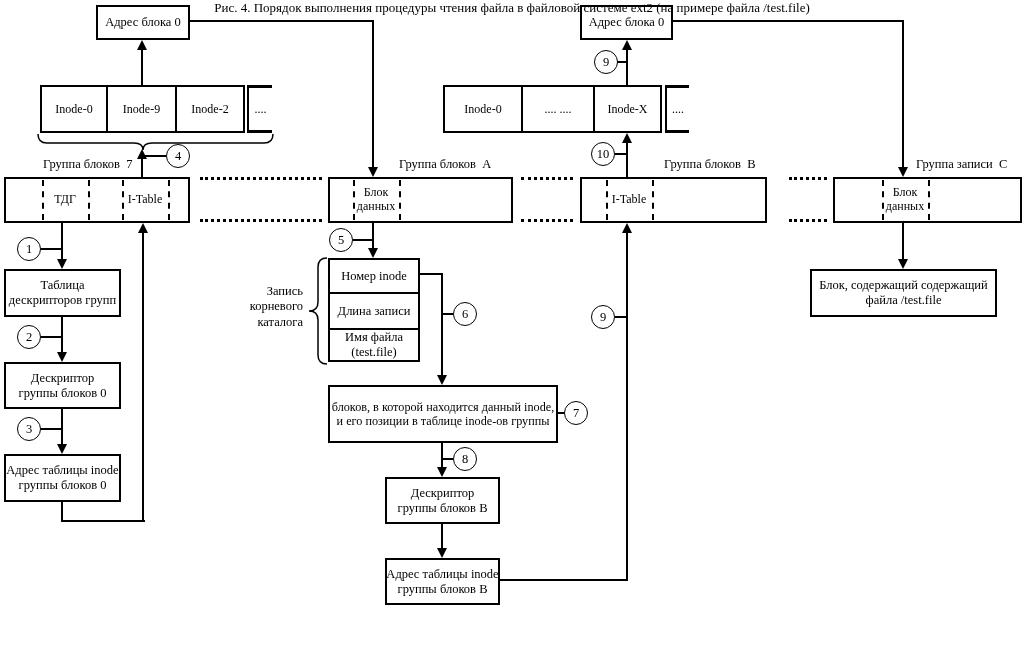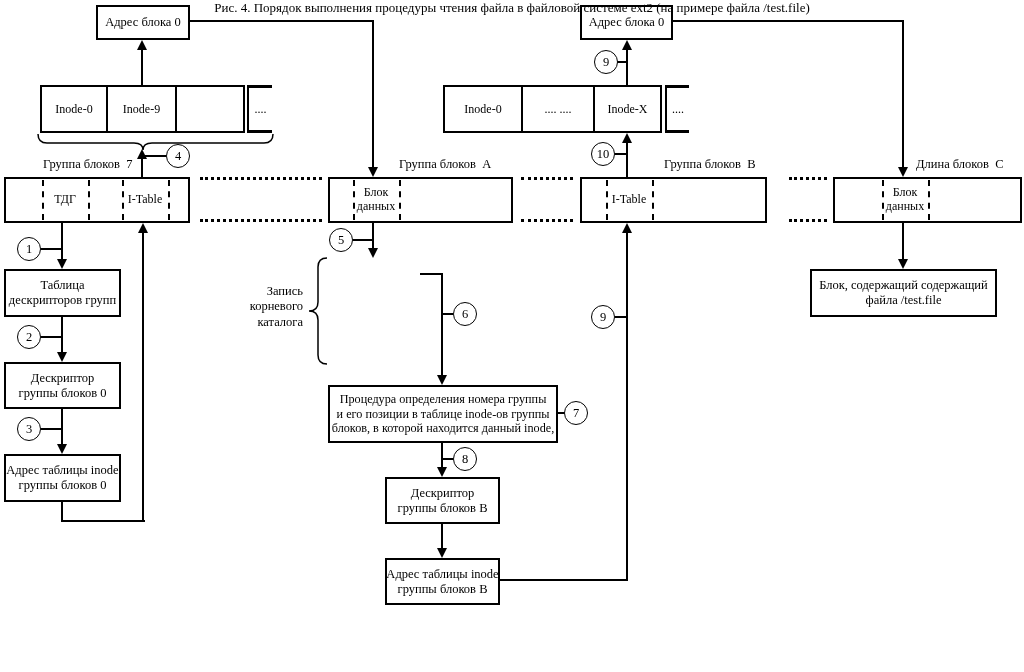--- a/index.html
+++ b/index.html
@@ -45,38 +45,39 @@
   <div class="box" style="left:96px;top:5px;width:94px;height:35px;">
     <div>Адрес блока 0</div>
   </div>
   <div class="box" style="left:580px;top:5px;width:93px;height:35px;">
     <div>Адрес блока 0</div>
   </div>
 
   <div class="irow" style="left:40px;top:85px;width:205px;height:48px;">
     <div class="icell divr" style="width:66px;">Inode-0</div>
     <div class="icell divr" style="width:69px;">Inode-9</div>
+    <div class="icell" style="width:66px;">Inode-2</div>
   </div>
   <div class="partial" style="left:247px;top:85px;width:25px;height:48px;">....</div>
 
   <svg style="left:36px;top:132px;" width="240" height="20" viewBox="0 0 240 20">
     <path d="M2,2 Q2,11 11,11 L98,11 Q107,11 107,18 Q107,11 116,11 L228,11 Q237,11 237,2" fill="none" stroke="#000" stroke-width="1.5"></path>
   </svg>
 
   <div class="irow" style="left:443px;top:85px;width:219px;height:48px;">
     <div class="icell divr" style="width:78px;">Inode-0</div>
     <div class="icell divr" style="width:72px;">.... ....</div>
     <div class="icell" style="width:65px;">Inode-X</div>
   </div>
   <div class="partial" style="left:665px;top:85px;width:24px;height:48px;">....</div>
 
   <div class="glabel" style="left:43px;top:157px;">Группа блоков  7</div>
   <div class="glabel" style="left:399px;top:157px;text-align:right;">Группа блоков  А</div>
   <div class="glabel" style="left:664px;top:157px;">Группа блоков  В</div>
-  <div class="glabel" style="left:916px;top:157px;">Длина блоков  С</div>
+  <div class="glabel" style="left:916px;top:157px;">Группа записи  С</div>
 
   <div class="gbox" style="left:4px;top:177px;width:186px;height:46px;">
     <div class="gdiv" style="left:36px;"></div>
     <div class="gdiv" style="left:82px;"></div>
     <div class="gdiv" style="left:116px;"></div>
     <div class="gdiv" style="left:162px;"></div>
     <div class="gtext" style="left:36px;width:46px;">
         <div>ТДГ</div>
       </div>
     <div class="gtext" style="left:116px;width:46px;">
@@ -123,34 +124,41 @@
   </div>
   <div class="box" style="left:4px;top:362px;width:117px;height:47px;">
     <div>Дескриптор</div>
     <div>группы блоков 0</div>
   </div>
   <div class="box" style="left:4px;top:454px;width:117px;height:48px;">
     <div>Адрес таблицы inode</div>
     <div>группы блоков 0</div>
   </div>
 
+  <div class="box" style="left:328px;top:258px;width:92px;height:104px;padding:0;justify-content:stretch;">
+    <div style="display:flex;align-items:center;justify-content:center;height:32px;width:100%;border-bottom:2px solid #000;">Номер inode</div>
+    <div style="display:flex;align-items:center;justify-content:center;height:34px;width:100%;border-bottom:2px solid #000;">Длина записи</div>
+    <div style="display:flex;flex-direction:column;align-items:center;justify-content:center;flex:1;width:100%;">
+      <div>Имя файла</div>
+      <div>(test.file)</div>
+    </div>
+  </div>
 
   <svg style="left:300px;top:254px;" width="30" height="114" viewBox="0 0 30 114">
     <path d="M27,4 Q18,4 18,13 L18,48 Q18,57 9,57 Q18,57 18,66 L18,101 Q18,110 27,110" fill="none" stroke="#000" stroke-width="1.5"></path>
   </svg>
   <div class="bracelabel" style="left:233px;top:284px;width:70px;text-align:right;">
     <div>Запись</div>
     <div>корневого</div>
     <div>каталога</div>
   </div>
 
   <div class="box" style="left:328px;top:385px;width:230px;height:58px;font-size:12.2px;">
-    <div>Процедура определения номера группы</div>
+    <div>блоков, в которой находится данный inode,</div>
     <div>и его позиции в таблице inode-ов группы</div>
-    <div>блоков, в которой находится данный inode,</div>
   </div>
 
   <div class="box" style="left:385px;top:477px;width:115px;height:47px;">
     <div>Дескриптор</div>
     <div>группы блоков В</div>
   </div>
   <div class="box" style="left:385px;top:558px;width:115px;height:47px;">
     <div>Адрес таблицы inode</div>
     <div>группы блоков В</div>
   </div>

